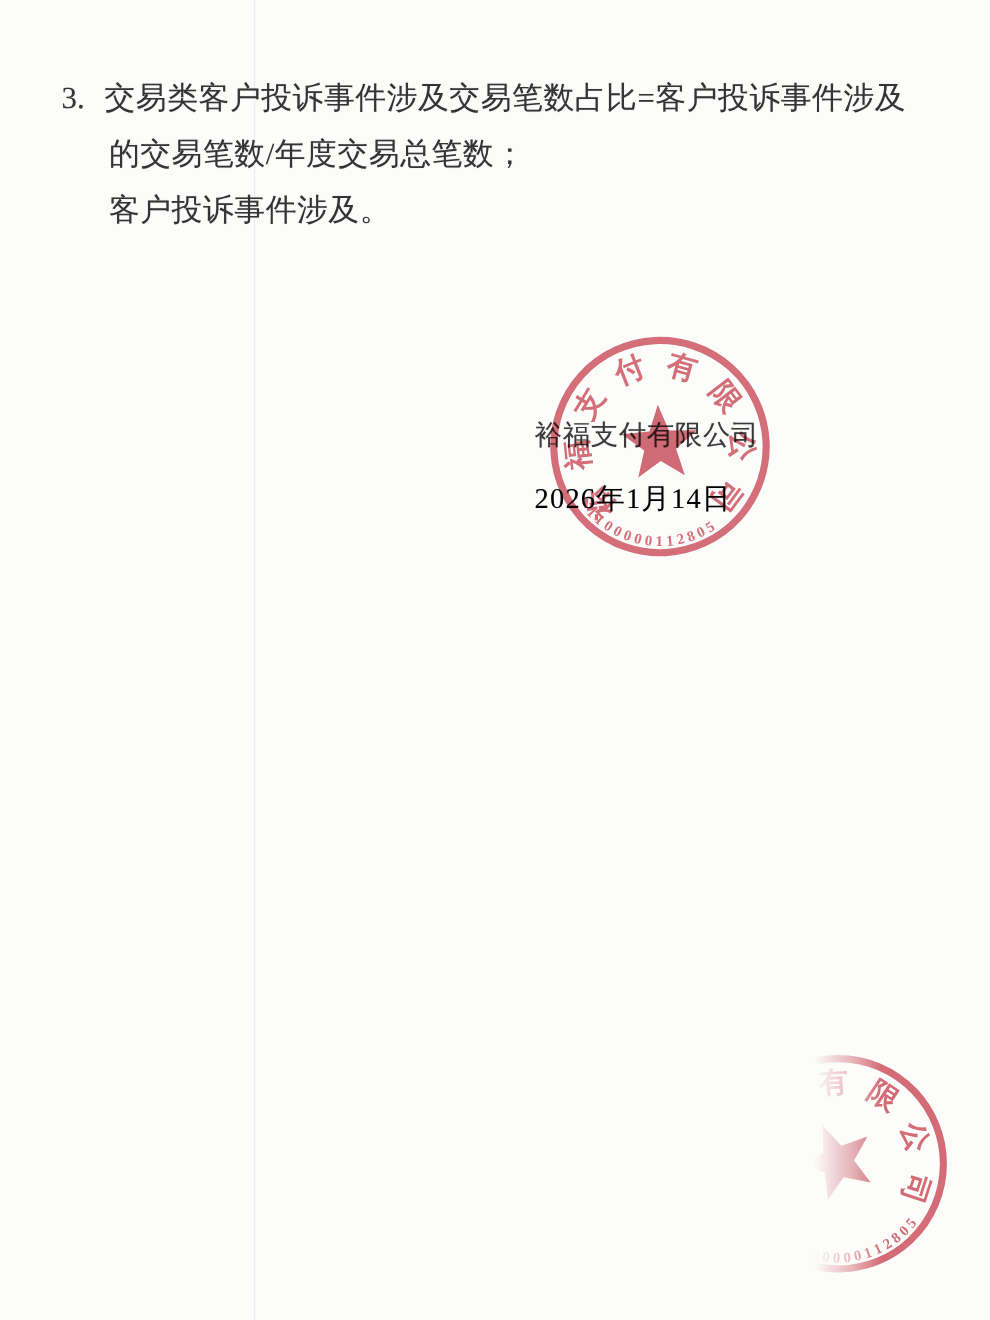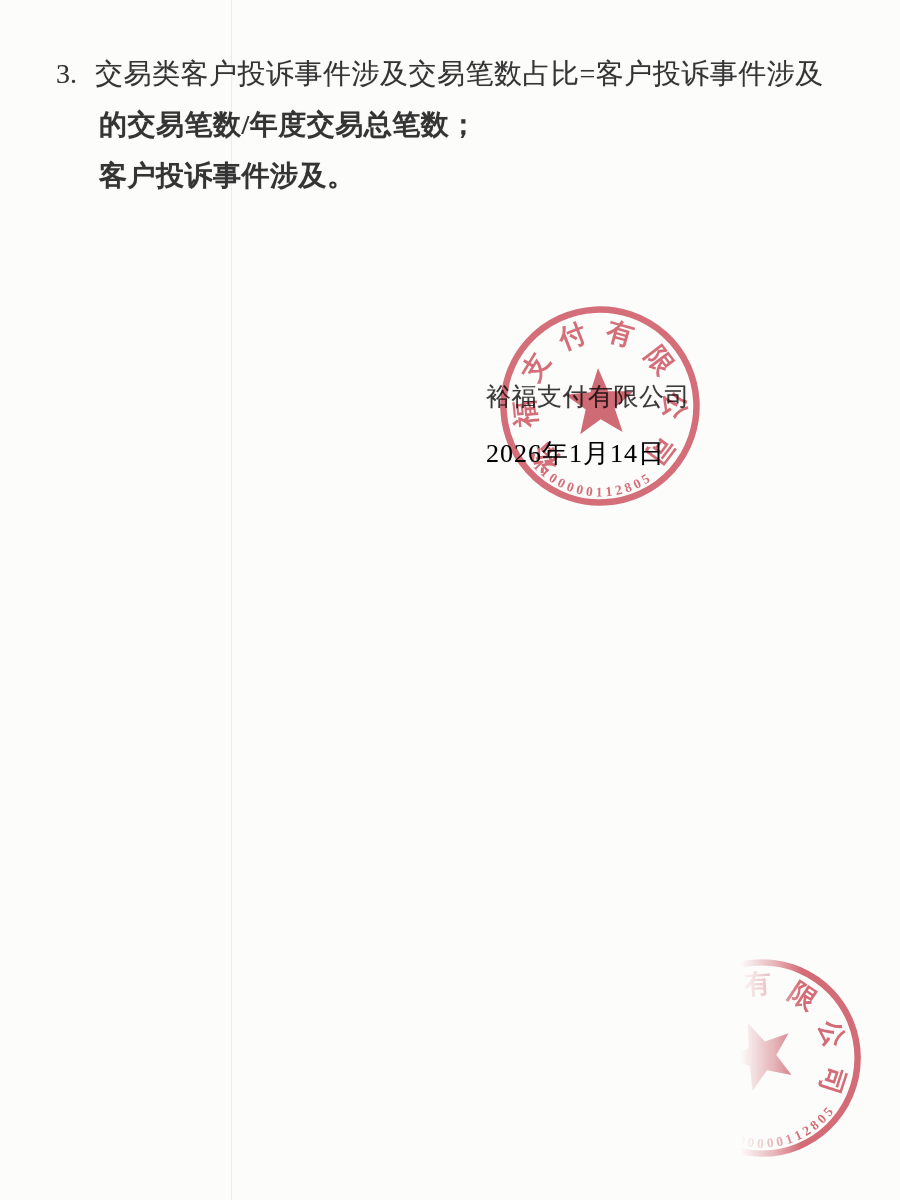--- a/index.html
+++ b/index.html
@@ -6,28 +6,28 @@
   body{width:900px;height:1200px;background:#ffffff;}
   .page{
     position:relative;width:900px;height:1200px;overflow:hidden;
     background:#fcfcfb;
     font-family:"Liberation Serif","DejaVu Serif",serif;
   }
   .scan-line{
     position:absolute;left:231px;top:0;width:1px;height:1200px;
     background:rgba(140,165,175,.18);
   }
-  .doc-body{position:absolute;left:56px;top:48px;}
+  .doc-body{position:absolute;left:56px;top:64px;}
   .line{
     font-size:28px;line-height:51px;letter-spacing:.5px;color:#343434;
     white-space:nowrap;
     text-shadow:0 0 1px rgba(80,80,80,.35);
   }
   .num{display:inline-block;width:39px;letter-spacing:0;}
-  .cont{padding-left:43px;font-weight:bold;}
+  .cont{padding-left:43px;}
   .sig-company{
     position:absolute;left:486px;top:380px;font-size:25px;line-height:34px;
     color:#3a3a3a;letter-spacing:.5px;white-space:nowrap;
     text-shadow:0 0 1px rgba(80,80,80,.35);
     text-align:center;
   }
   .sig-date{
     position:absolute;left:486px;top:437px;font-size:26px;line-height:34px;
     color:#000000;letter-spacing:1px;white-space:nowrap;
     text-shadow:0 0 1px rgba(80,80,80,.35);

